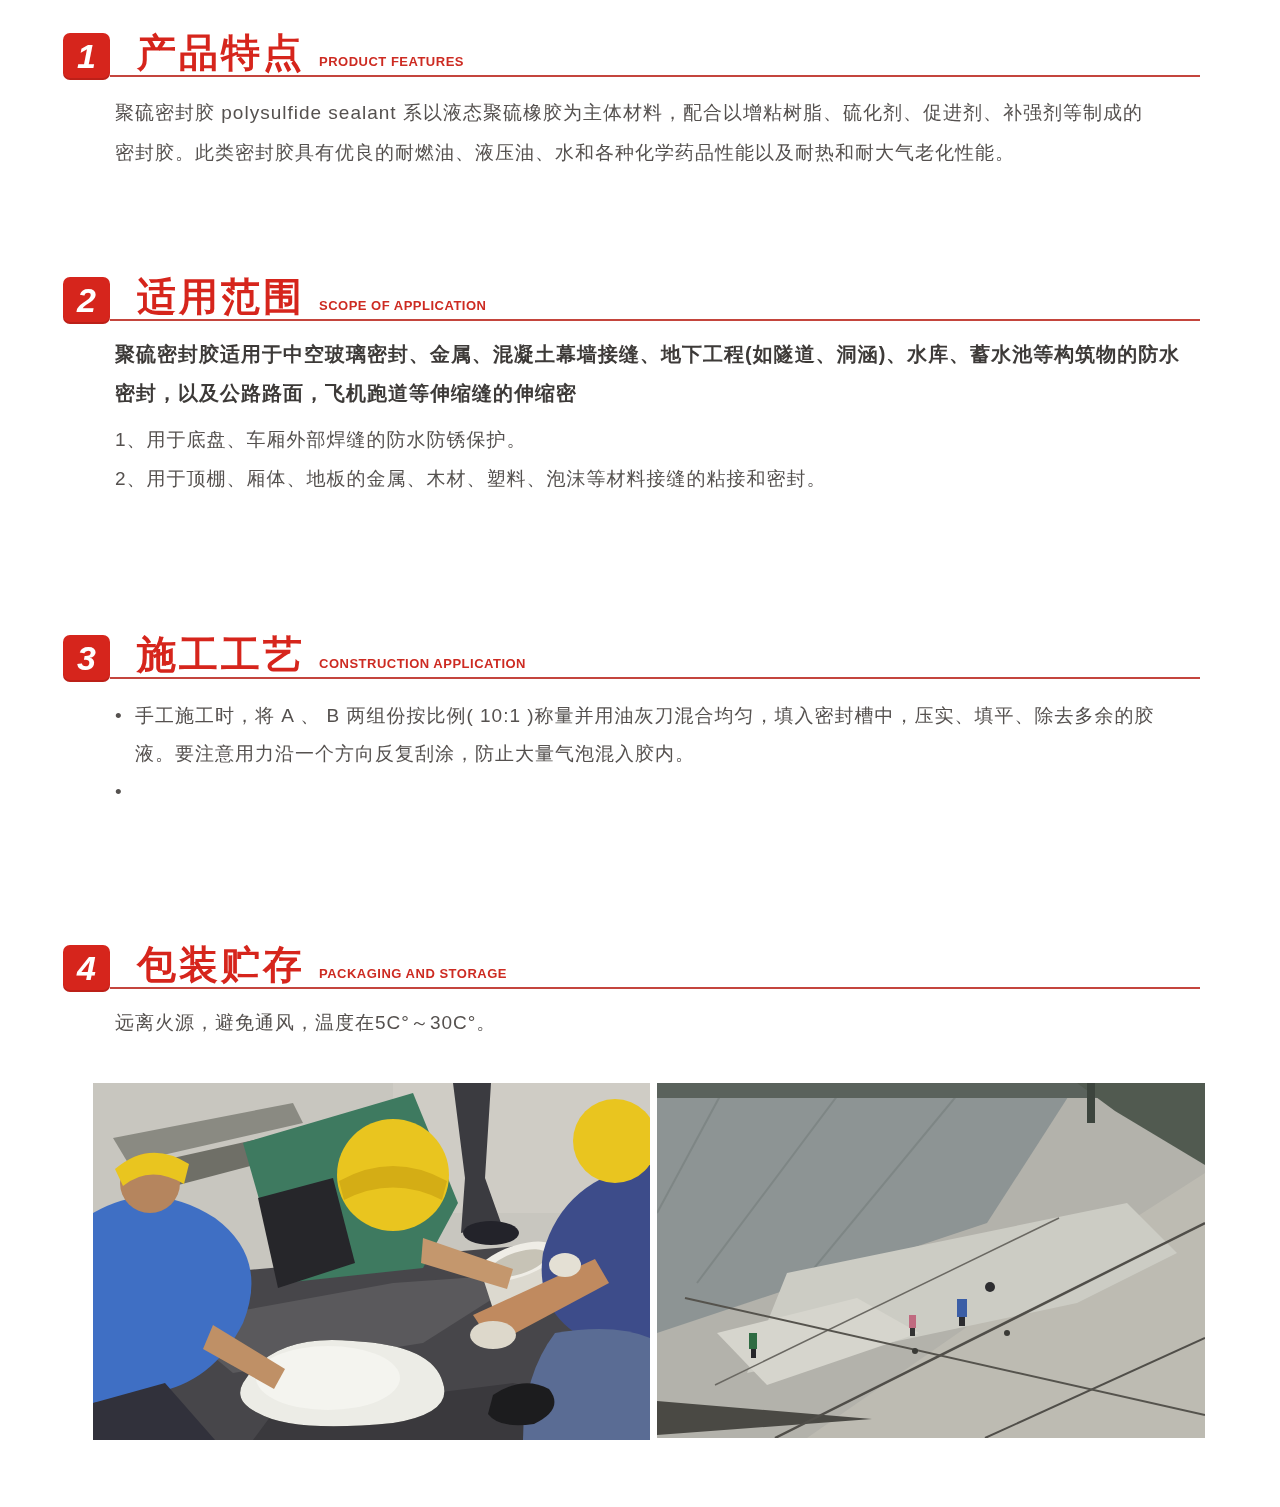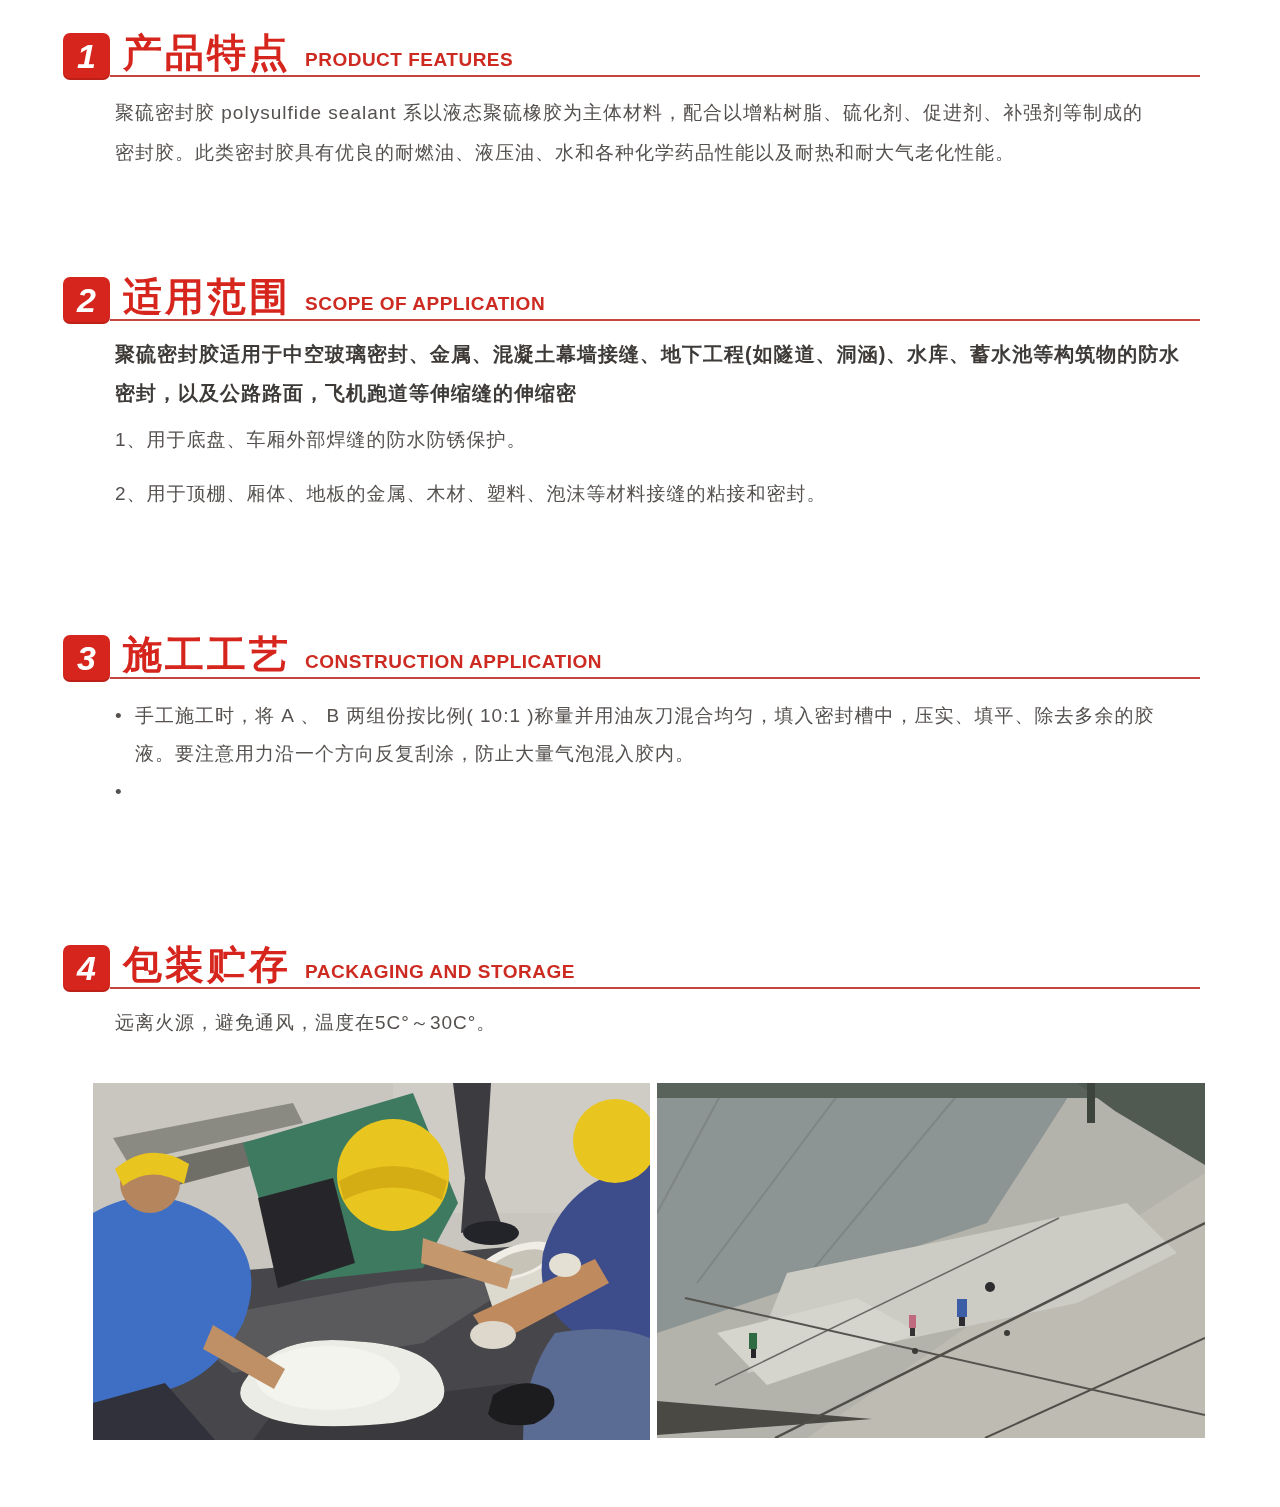--- a/index.html
+++ b/index.html
@@ -21,34 +21,34 @@
     color: #ffffff;
     font-size: 34px; font-weight: bold; font-style: italic;
     flex: 0 0 auto;
     margin-bottom: -3px;
     box-shadow: inset 0 -2px 0 rgba(0,0,0,0.12);
   }
   .head-rest {
     flex: 1;
     display: flex; align-items: baseline;
     border-bottom: 2px solid #c4453d;
-    padding: 0 0 3px 13px;
+    padding: 0 0 3px 27px;
     min-height: 44px;
     box-sizing: border-box;
   }
   .title-zh {
     color: #d6251c;
     font-size: 39px;
     font-weight: 800;
     letter-spacing: 3px;
     line-height: 1;
   }
   .title-en {
     color: #cd2b22;
-    font-size: 19px;
+    font-size: 13px;
     font-weight: 700;
     margin-left: 14px;
     letter-spacing: 0.5px;
   }
   .body-text {
     margin: 16px 0 0 52px;
     font-size: 19px;
     color: #55514f;
     line-height: 40px;
     letter-spacing: 1px;
@@ -62,21 +62,21 @@
     line-height: 39px;
     letter-spacing: 1px;
     white-space: pre-line;
   }
   .apply-list { margin: 14px 0 0 52px; padding: 0; list-style: none; }
   .apply-list li {
     font-size: 19px;
     color: #55514f;
     letter-spacing: 1px;
     line-height: 26px;
-    margin-top: 28px;
+    margin-top: 13px;
   }
   .apply-list li:first-child { margin-top: 12px; margin-bottom: 9px; }
   .bullet-list { margin: 18px 0 0 52px; padding: 0; list-style: none; }
   .bullet-list li {
     position: relative;
     padding-left: 20px;
     font-size: 19px;
     color: #55514f;
     line-height: 38px;
     letter-spacing: 1px;

